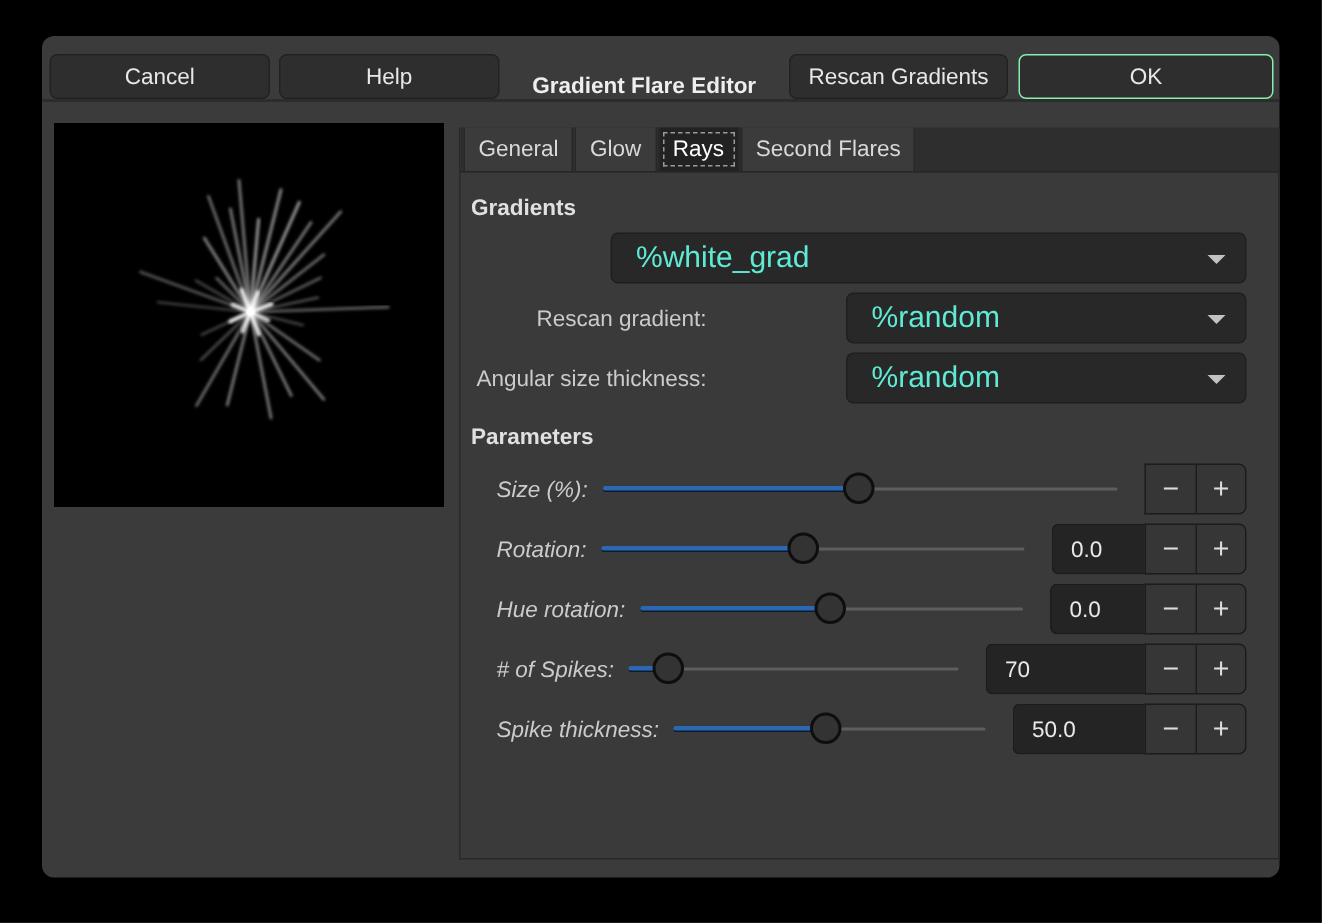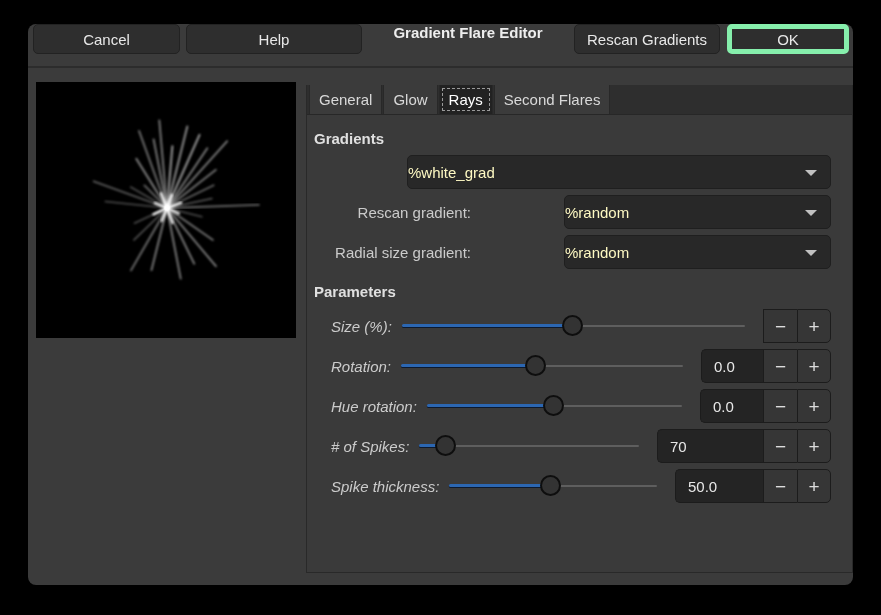--- a/index.html
+++ b/index.html
@@ -9,32 +9,32 @@
     -webkit-font-smoothing:antialiased;
   }
   
   .dialog{
     position:absolute;left:28px;top:24px;width:825px;height:561px;
     background:#3b3b3b;border-radius:8px;
   }
   
   .header{
     position:absolute;left:0;top:0;width:100%;height:44px;
-    display:flex;align-items:flex-start;padding:0 4px;box-sizing:border-box;
+    display:flex;align-items:flex-end;padding:0 4px;box-sizing:border-box;
     border-bottom:2px solid #2c2c2c;border-radius:8px 8px 0 0;
   }
   .btn{
     height:30px;background:#2e2e2e;border:1px solid #222;border-radius:5px;
     color:#e8e8e8;font-size:15px;display:flex;align-items:center;justify-content:center;
     box-sizing:border-box;cursor:default;
   }
   .btn-cancel{width:147px;margin-left:1px;}
-  .btn-help{width:176px;margin-left:6px;}
+  .btn-help{width:147px;margin-left:6px;}
   .btn-rescan{width:146px;}
-  .btn-ok{width:122px;margin-left:7px;border:5px solid #86efac;}
+  .btn-ok{width:170px;margin-left:7px;border:1px solid #86efac;}
   .win-title{flex:1;text-align:center;color:#eee;font-size:15px;font-weight:bold;}
   
   .preview{
     position:absolute;left:8px;top:58px;width:260px;height:256px;background:#000;
   }
   .preview svg{display:block;}
   
   .notebook{
     position:absolute;left:278px;top:61px;width:547px;height:488px;
     box-sizing:border-box;border:1px solid #292929;border-top:none;
@@ -59,21 +59,21 @@
   }
   .grad-row{display:flex;align-items:center;height:34px;margin-bottom:6px;}
   .grad-label{
     width:157px;text-align:right;color:#cbcbcb;font-size:15px;flex-shrink:0;
   }
   .dropdown{
     flex:1;margin-left:93px;height:34px;background:#282828;border:1px solid #1f1f1f;
     border-radius:5px;display:flex;align-items:center;position:relative;
     box-sizing:border-box;cursor:default;
   }
-  .dropdown .dd-value{color:#fef9c3;font-size:15px;}
+  .dropdown .dd-value{color:#5eead4;font-size:20px;padding-left:16px;}
   .dd-arrow{
     position:absolute;right:13px;top:50%;margin-top:-2px;
     width:0;height:0;border-left:6px solid transparent;border-right:6px solid transparent;
     border-top:6px solid #c2c2c2;
   }
   
   .param-row{
     display:flex;align-items:center;height:34px;margin-bottom:6px;padding-left:17px;
   }
   .param-label{color:#cbcbcb;font-size:15px;white-space:nowrap;margin-right:10px;flex-shrink:0;font-style:italic;}
@@ -188,21 +188,21 @@
 
       <div class="grad-row">
         <div class="grad-label">Rescan gradient:</div>
         <div class="dropdown">
           <span class="dd-value">%random</span>
           <span class="dd-arrow"></span>
         </div>
       </div>
 
       <div class="grad-row">
-        <div class="grad-label">Radial size gradient:</div>
+        <div class="grad-label">Angular size thickness:</div>
         <div class="dropdown">
           <span class="dd-value">%random</span>
           <span class="dd-arrow"></span>
         </div>
       </div>
 
       <div class="section-heading" style="margin-top:14px;margin-bottom:9px;">Parameters</div>
 
       <div class="param-row w-size">
         <div class="param-label">Size (%):</div>

